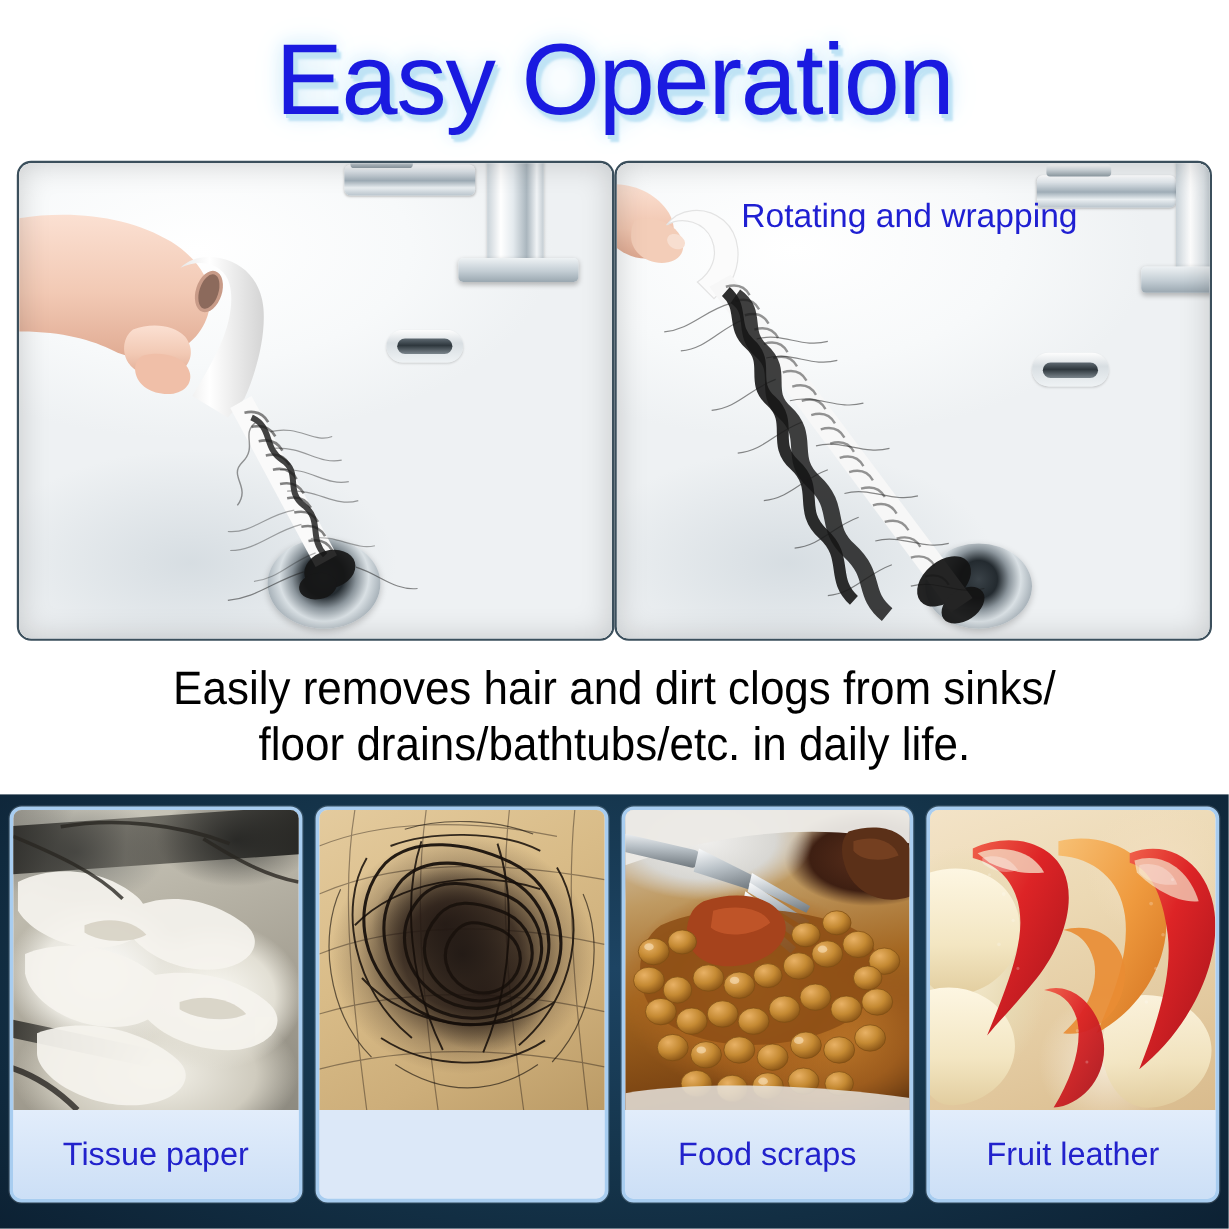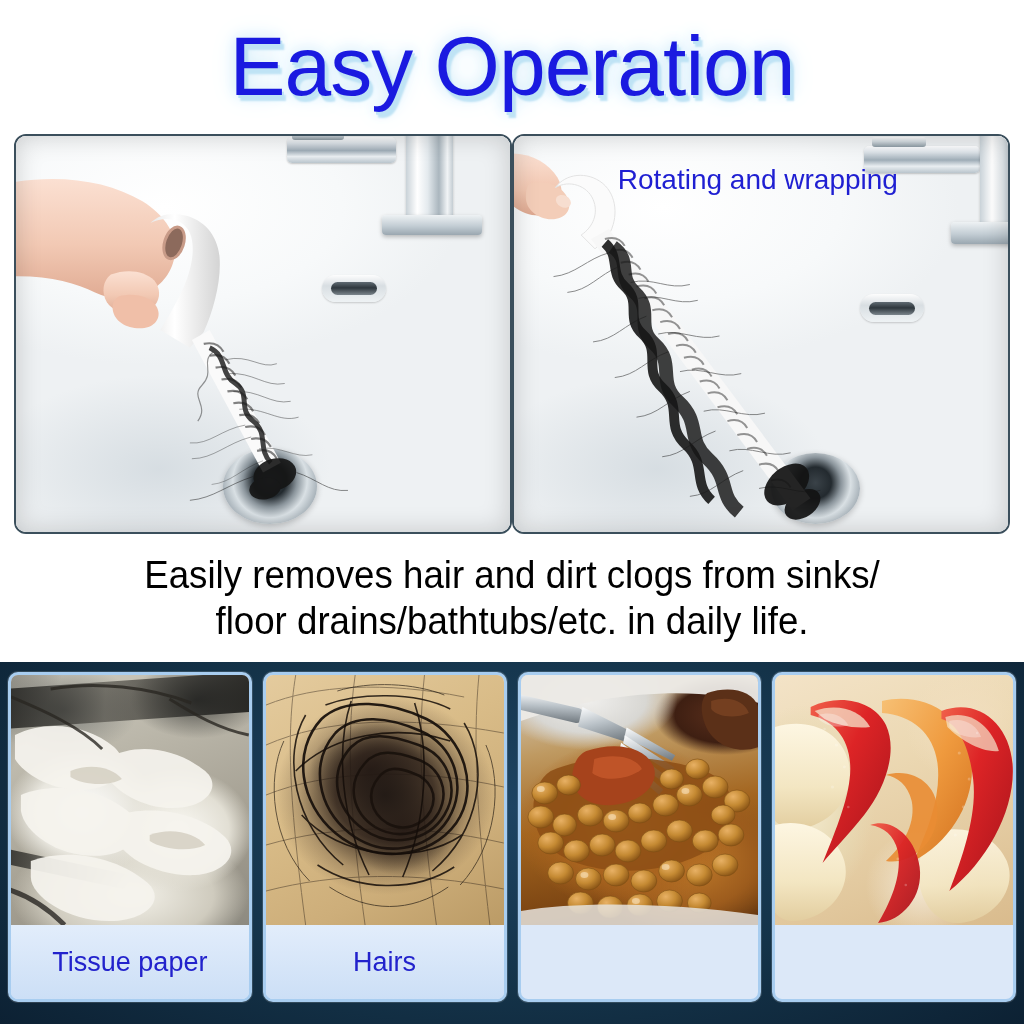--- a/index.html
+++ b/index.html
@@ -437,23 +437,20 @@
             <path d="M86,26 C70,74 76,144 104,200"></path>
             <path d="M150,28 C166,76 162,146 138,202"></path>
           </g>
           <g stroke="#0f0a07" fill="none" stroke-width="1" opacity=".6">
             <path d="M18,66 C0,104 6,168 44,206"></path>
             <path d="M222,70 C240,110 232,172 196,210"></path>
             <path d="M72,16 C104,6 150,8 180,20"></path>
             <path d="M64,212 C104,238 146,238 184,212"></path>
           </g>
         </svg>
-      </div>
-      <div class="card-label">
-        <span>Hairs</span>
       </div>
     </div>
 
     <div class="card">
       <div class="card-img">
         <div class="food"></div>
         <svg viewBox="0 0 240 250" preserveAspectRatio="none" class="beans" style="position:absolute;inset:0;width:100%;height:100%;">
           <defs>
             <radialGradient id="bean" cx="35%" cy="30%" r="72%">
               <stop offset="0" stop-color="#e8b165"></stop>
@@ -531,20 +528,23 @@
               <ellipse cx="92" cy="142" rx="4" ry="3"></ellipse>
             <ellipse cx="166" cy="116" rx="4" ry="3"></ellipse>
               <ellipse cx="64" cy="200" rx="4" ry="3"></ellipse>
             <ellipse cx="146" cy="192" rx="4" ry="3"></ellipse>
               <ellipse cx="116" cy="226" rx="4" ry="3"></ellipse>
           </g>
 
           <path d="M0,236 C60,226 150,228 240,240 L240,250 L0,250 Z" fill="#e6e3dd" opacity=".85"></path>
         </svg>
       </div>
+      <div class="card-label">
+        <span>Food scraps</span>
+      </div>
     </div>
 
     <div class="card">
       <div class="card-img">
         <div class="fruit"></div>
         <svg viewBox="0 0 240 250" preserveAspectRatio="none" class="peels" style="position:absolute;inset:0;width:100%;height:100%;">
           <defs>
             <linearGradient id="peelRed" x1="0" y1="0" x2="1" y2="1">
               <stop offset="0" stop-color="#f0604a"></stop>
               <stop offset="40%" stop-color="#dd2426"></stop>
@@ -596,16 +596,19 @@
             <circle cx="50" cy="54" r="1.3"></circle>
               <circle cx="204" cy="58" r="1.3"></circle>
           </g>
 
           <g fill="#ffffff" opacity=".3">
             <path d="M44,40 C56,36 68,40 74,50 C62,54 50,50 44,44 Z"></path>
             <path d="M176,46 C190,42 204,50 208,62 C194,64 180,58 176,52 Z"></path>
           </g>
         </svg>
       </div>
+      <div class="card-label">
+        <span>Fruit leather</span>
+      </div>
     </div>
 
   </div>
 </div>
 
 </body></html>

